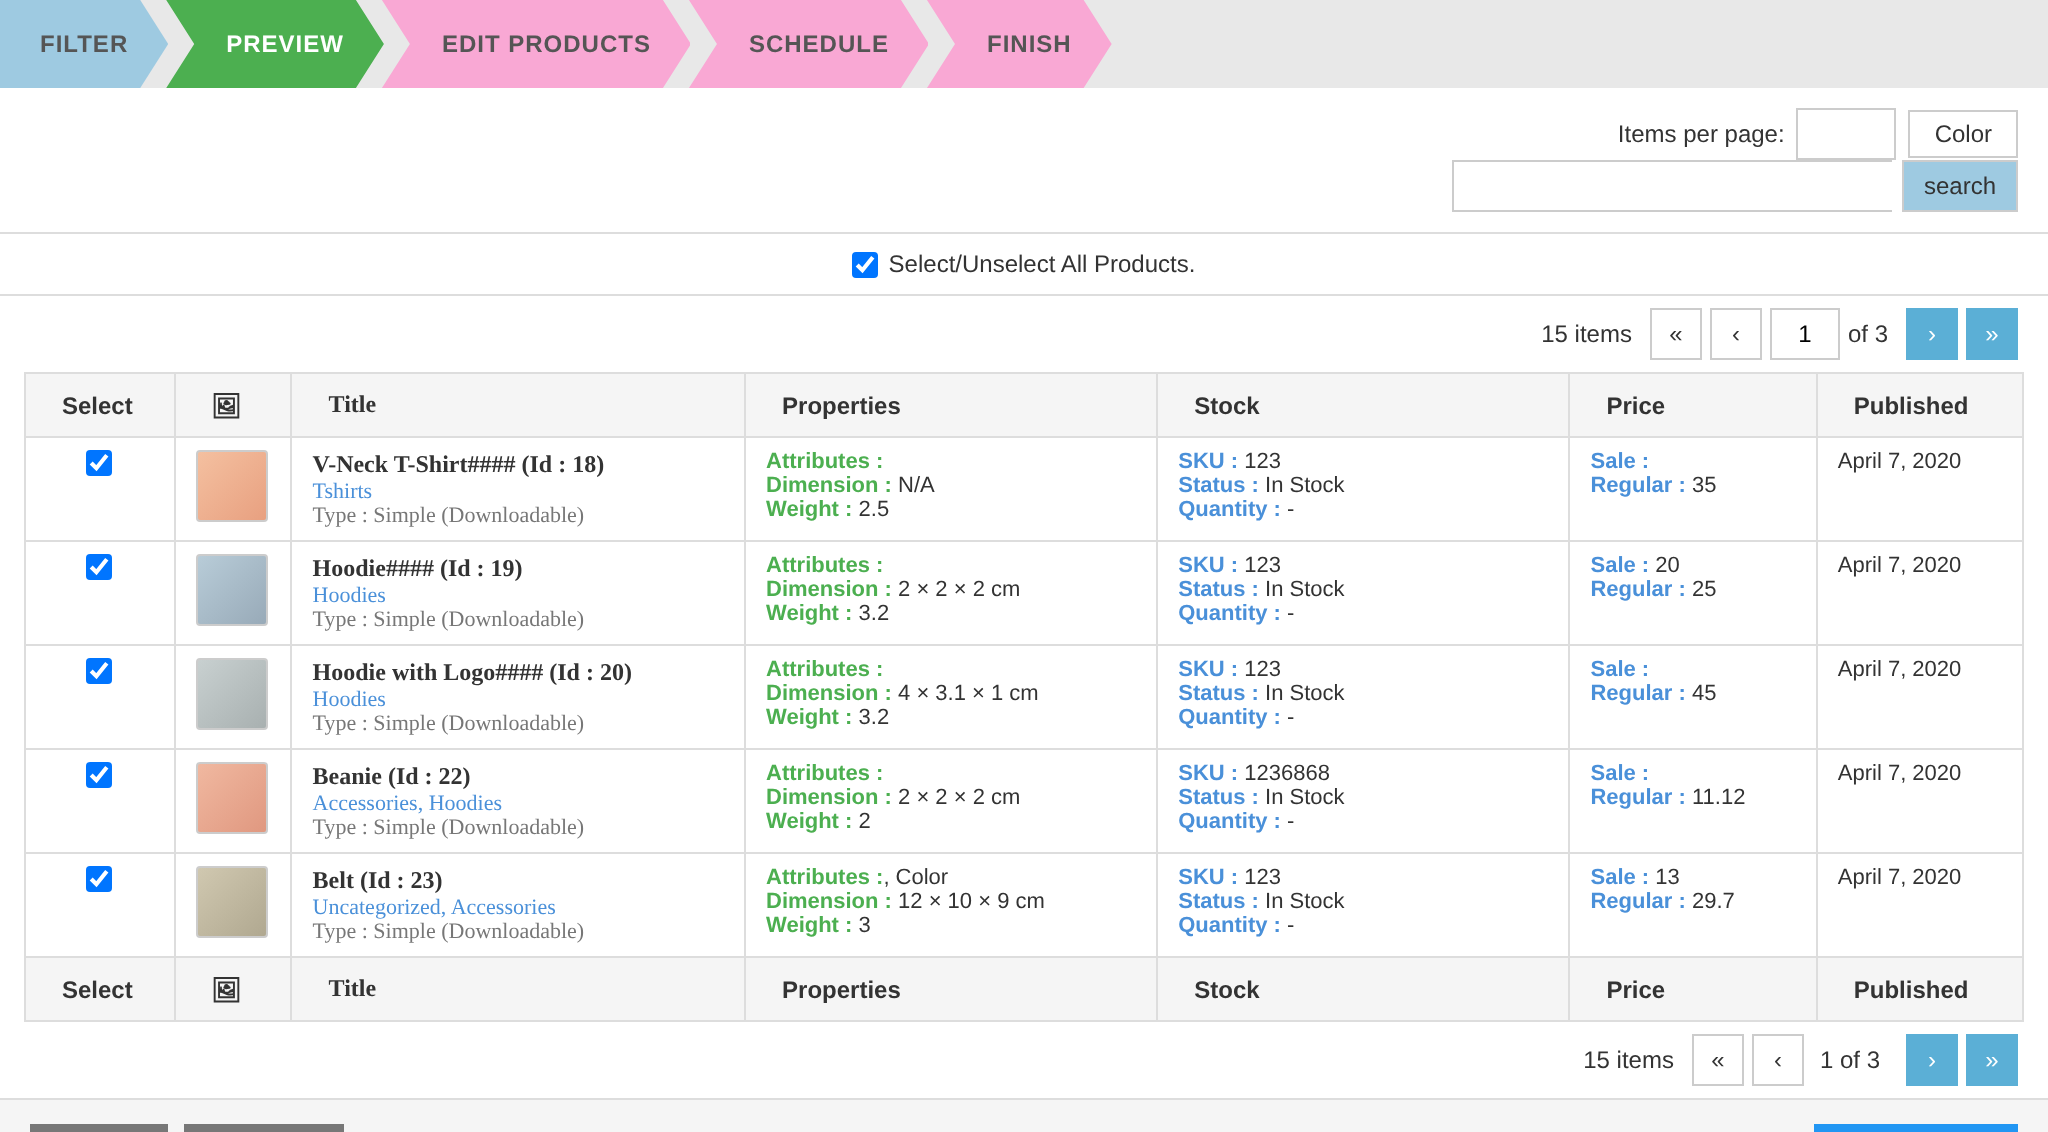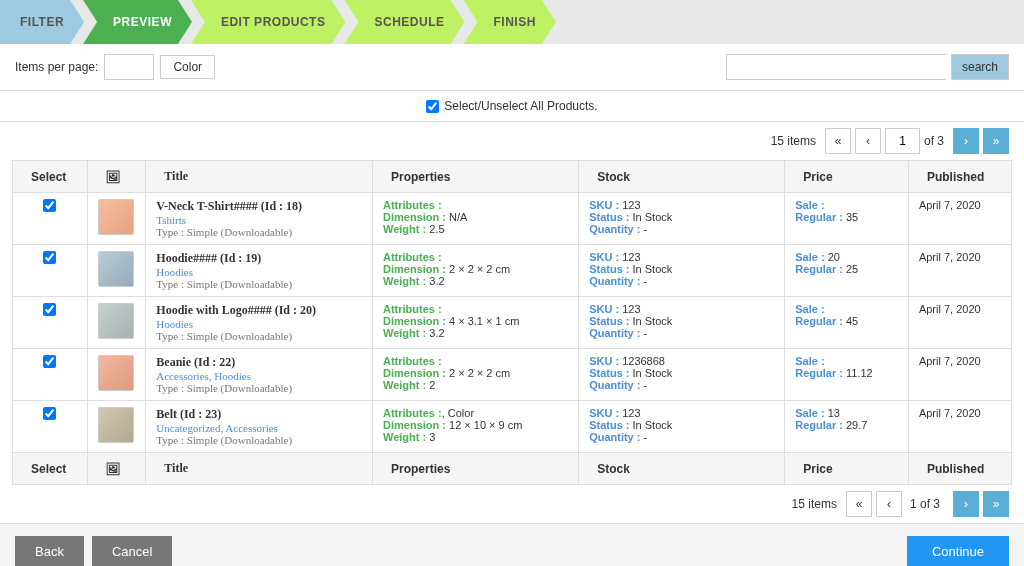--- a/index.html
+++ b/index.html
@@ -6,24 +6,24 @@
     body { font-family: Arial, sans-serif; font-size: 12px; background: #f0f0f0; color: #333; }
 
     .page-wrapper { width: 1024px; min-height: 566px; background: #fff; display: flex; flex-direction: column; }
 
     
     .wizard-nav { display: flex; background: #e8e8e8; height: 44px; align-items: center; padding: 0; overflow: hidden; }
     .wizard-step { display: flex; align-items: center; height: 44px; padding: 0 20px 0 30px; font-size: 12px; font-weight: bold; color: #777; background: #d8d8d8; clip-path: polygon(0 0, calc(100% - 14px) 0, 100% 50%, calc(100% - 14px) 100%, 0 100%, 14px 50%); margin-right: -1px; text-transform: uppercase; letter-spacing: 0.5px; }
     .wizard-step:first-child { clip-path: polygon(0 0, calc(100% - 14px) 0, 100% 50%, calc(100% - 14px) 100%, 0 100%); padding-left: 20px; }
     .wizard-step.active { background: #4caf50; color: #fff; }
     .wizard-step.inactive { background: #9ecae1; color: #555; }
-    .wizard-step.light { background: #bef264; color: #555; }
-
-    
-    .controls-row { display: flex; align-items: flex-end; justify-content: space-between; padding: 10px 15px; border-bottom: 1px solid #ddd; }
+    .wizard-step.light { background: #f9a8d4; color: #555; }
+
+    
+    .controls-row { display: flex; align-items: flex-end; justify-content: space-between; padding: 10px 15px; border-bottom: 1px solid #ddd; flex-direction: column; }
     .items-per-page { display: flex; align-items: center; gap: 6px; }
     .items-per-page label { font-size: 12px; }
     .items-per-page input { width: 50px; height: 26px; border: 1px solid #ccc; padding: 2px 4px; font-size: 12px; }
     .apply-btn { background: #fff; border: 1px solid #ccc; padding: 4px 12px; font-size: 12px; cursor: pointer; color: #333; }
     .search-area { display: flex; align-items: center; gap: 5px; }
     .search-input { height: 26px; width: 220px; border: 1px solid #ccc; padding: 2px 6px; font-size: 12px; border-right: none; }
     .search-btn { background: #9ecae1; border: 1px solid #ccc; padding: 4px 10px; font-size: 12px; cursor: pointer; height: 26px; color: #333; }
 
     
     .select-all-row { display: flex; align-items: center; justify-content: center; padding: 8px; border-bottom: 1px solid #ddd; }

